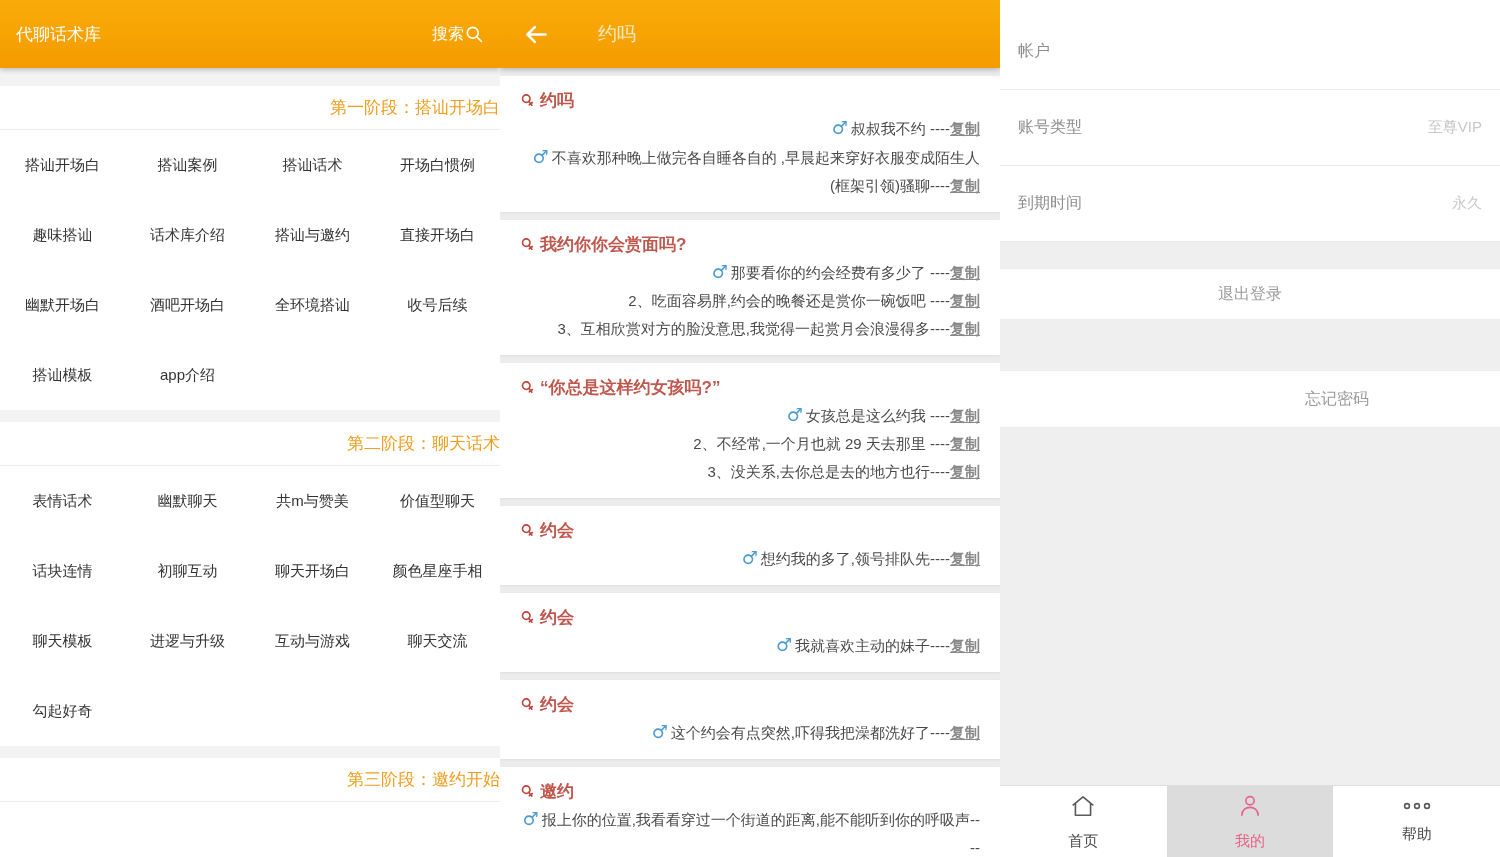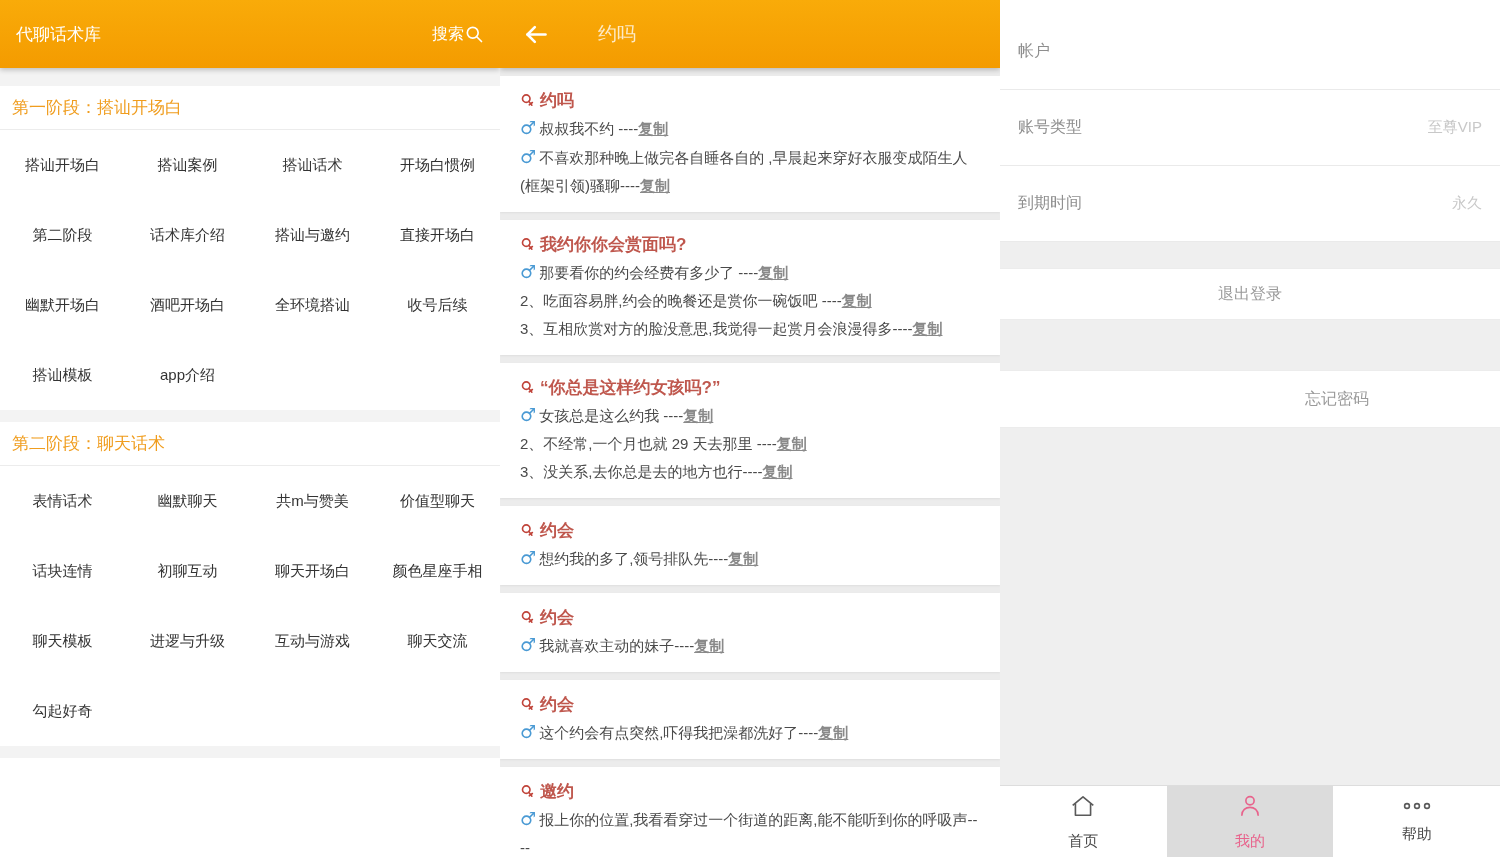--- a/index.html
+++ b/index.html
@@ -1,18 +1,18 @@
 <!DOCTYPE html>
 <html><head>
 <meta charset="utf-8">
 <style>
   *{box-sizing:border-box;margin:0;padding:0;}
   html,body{width:1500px;height:857px;}
   body{display:flex;overflow:hidden;background:#fff;font-family:"Liberation Sans","DejaVu Sans",sans-serif;}
-  .panel{width:500px;height:857px;overflow:hidden;position:relative;}
+  .panel{width:500px;height:857px;overflow:hidden;position:relative;text-align:right;}
   .panel-left{background:#fff;}
   .panel-middle{background:#ececec;}
   .panel-right{background:#efefef;display:flex;flex-direction:column;}
 
   
   .app-header{height:68px;background:linear-gradient(180deg,#f9ab09 0%,#f49b00 100%);color:#fff;
     display:flex;align-items:center;padding:0 16px;box-shadow:0 2px 5px rgba(0,0,0,.22);position:relative;z-index:3;}
   .app-title{font-size:17px;}
   .header-search{margin-left:auto;display:flex;align-items:center;gap:0;font-size:16px;cursor:pointer;}
   .mid-header{height:68px;background:linear-gradient(180deg,#f9ab09 0%,#f49b00 100%);
@@ -70,21 +70,21 @@
     </div>
   </header>
 
   <div class="gap gap-top"></div>
   <div class="section-heading">第一阶段：搭讪开场白</div>
   <div class="grid">
     <div class="cell">搭讪开场白</div>
     <div class="cell">搭讪案例</div>
     <div class="cell">搭讪话术</div>
     <div class="cell">开场白惯例</div>
-    <div class="cell">第二阶段</div>
+    <div class="cell">趣味搭讪</div>
     <div class="cell">话术库介绍</div>
     <div class="cell">搭讪与邀约</div>
     <div class="cell">直接开场白</div>
     <div class="cell">幽默开场白</div>
     <div class="cell">酒吧开场白</div>
     <div class="cell">全环境搭讪</div>
     <div class="cell">收号后续</div>
     <div class="cell">搭讪模板</div>
     <div class="cell">app介绍</div>
   </div>
@@ -101,20 +101,21 @@
     <div class="cell">聊天开场白</div>
     <div class="cell">颜色星座手相</div>
     <div class="cell">聊天模板</div>
     <div class="cell">进逻与升级</div>
     <div class="cell">互动与游戏</div>
     <div class="cell">聊天交流</div>
     <div class="cell">勾起好奇</div>
   </div>
 
   <div class="gap"></div>
+  <div class="section-heading">第三阶段：邀约开始</div>
 </div>
 
 <div class="panel panel-middle">
   <header class="mid-header">
     <div class="back-btn">
       <svg width="27" height="27" viewBox="0 0 24 24" fill="none" stroke="#ffffff" stroke-width="2.3" stroke-linecap="round" stroke-linejoin="round">
           <path d="M20 12 H4"></path>
           <path d="M10.5 5.5 L4 12 L10.5 18.5"></path>
         </svg>
     </div>

